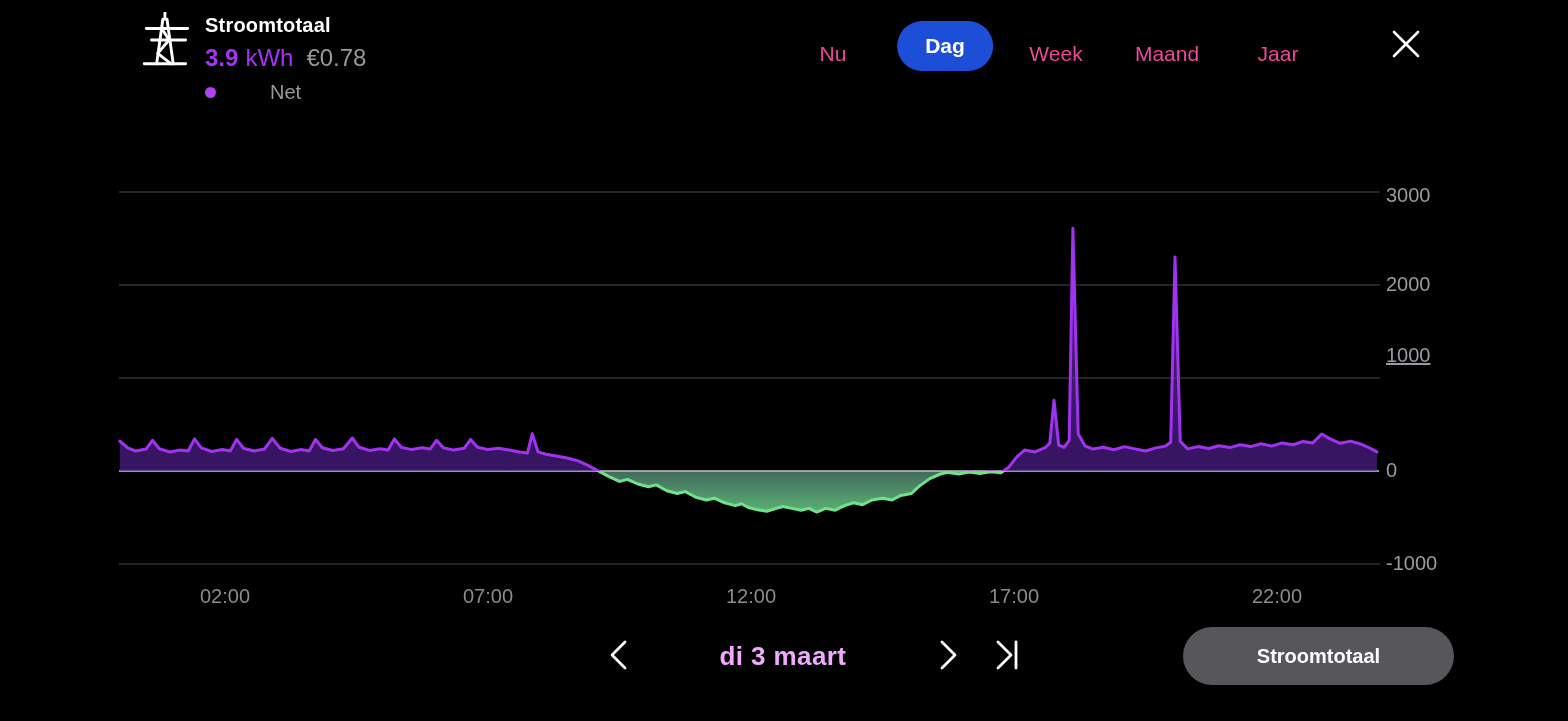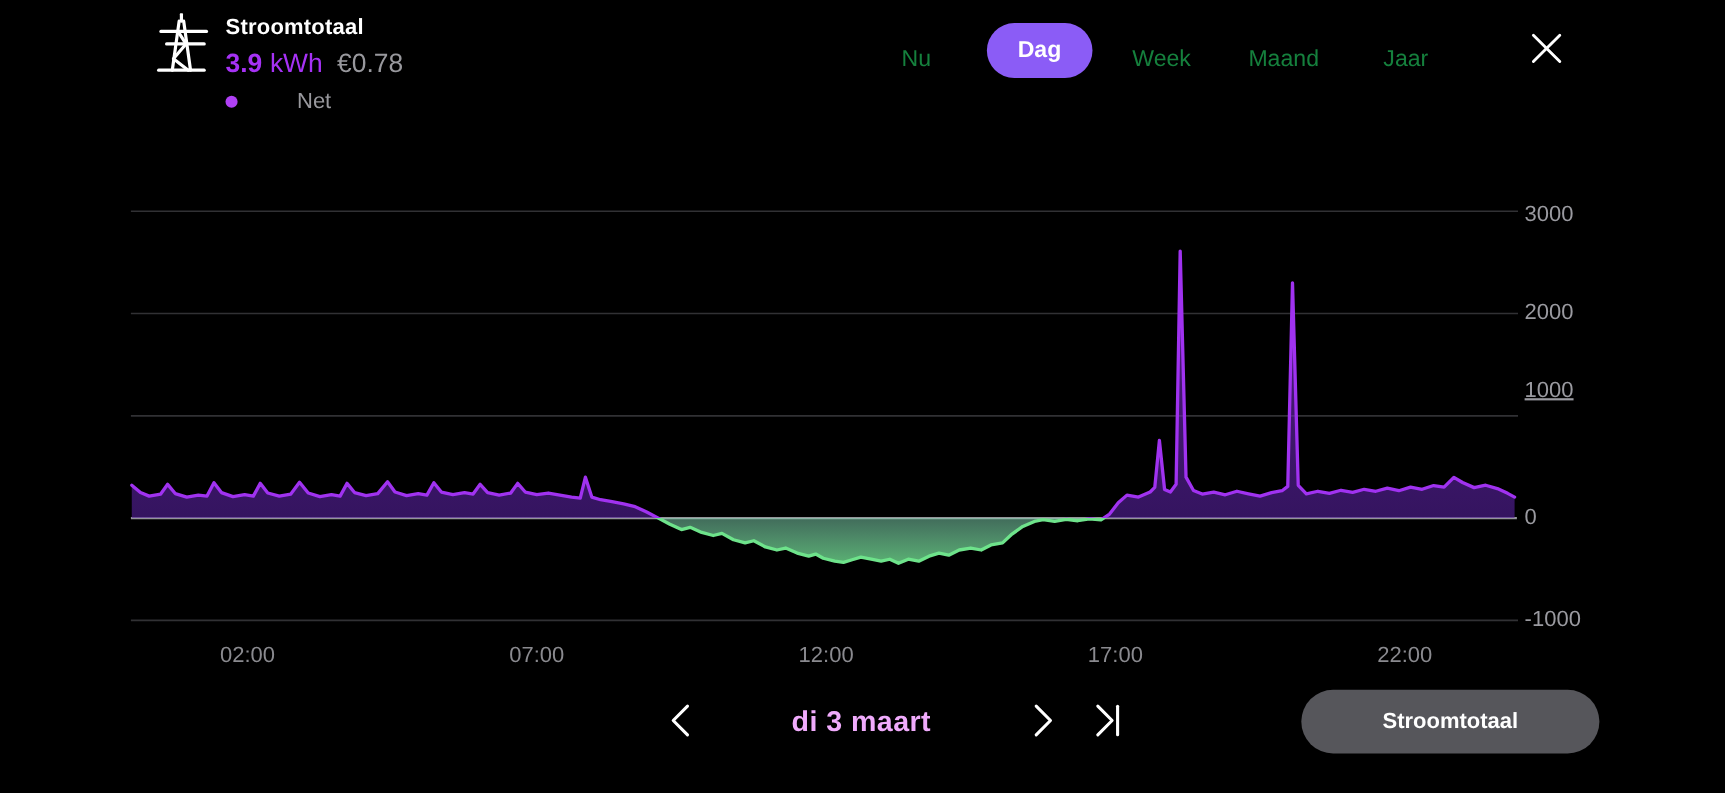--- a/index.html
+++ b/index.html
@@ -12,22 +12,22 @@
   .title{font-size:20px;font-weight:700;color:#fff;letter-spacing:.2px;}
   .value-row{margin-top:7px;font-size:24px;display:flex;align-items:flex-end;}
   .val{color:#a632f5;font-weight:700;}
   .unit{color:#a632f5;font-weight:400;margin-left:7px;}
   .cost{color:#98989d;font-weight:400;margin-left:13px;}
   .legend{margin-top:9px;display:flex;align-items:center;font-size:20px;color:#98989d;gap:47px;}
   .dot{width:11px;height:11px;border-radius:50%;background:#b040f5;margin-right:7px;display:inline-block;}
 
   
   .tab{position:absolute;top:32px;transform:translateX(-50%);background:none;border:none;
-    color:#15803d;font-size:21px;font-family:inherit;cursor:pointer;padding:10px 0;white-space:nowrap;}
-  .tab.selected{top:21px;background:#8b5cf6;border-radius:26px;padding:13px 28px;font-weight:700;color:#fff;}
+    color:#ec4899;font-size:21px;font-family:inherit;cursor:pointer;padding:10px 0;white-space:nowrap;}
+  .tab.selected{top:21px;background:#1d4ed8;border-radius:26px;padding:13px 28px;font-weight:700;color:#fff;}
   .close-btn{position:absolute;left:1406px;top:45px;transform:translate(-50%,-50%);
     width:44px;height:44px;background:none;border:none;cursor:pointer;padding:0;}
 
   
   #chart{position:absolute;left:0;top:0;width:1568px;height:721px;}
   .ylab{position:absolute;left:1386px;font-size:20px;color:#9a9aa0;}
   .xlab{position:absolute;top:585px;width:90px;text-align:center;font-size:20px;color:#8a8a8f;}
 
   
   .navbtn{position:absolute;top:656px;transform:translate(-50%,-50%);width:44px;height:44px;

